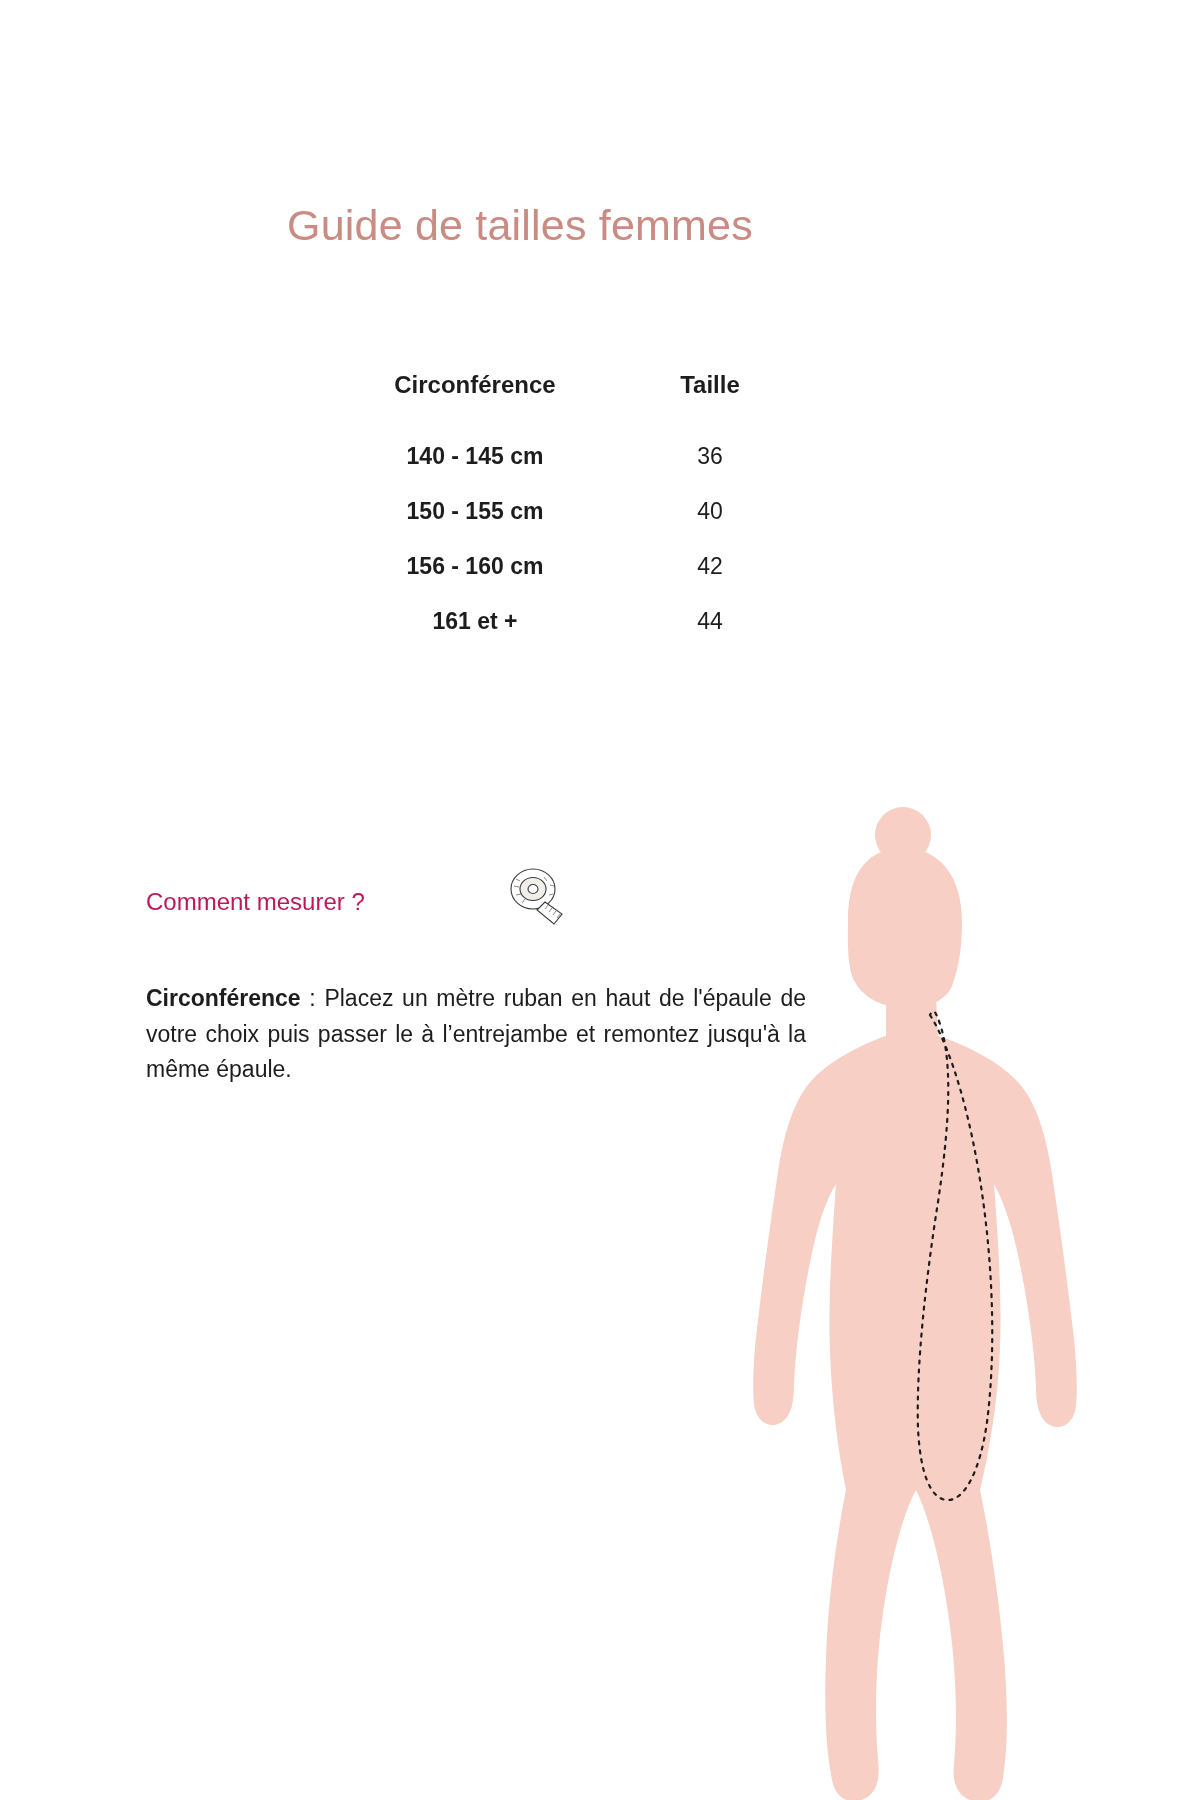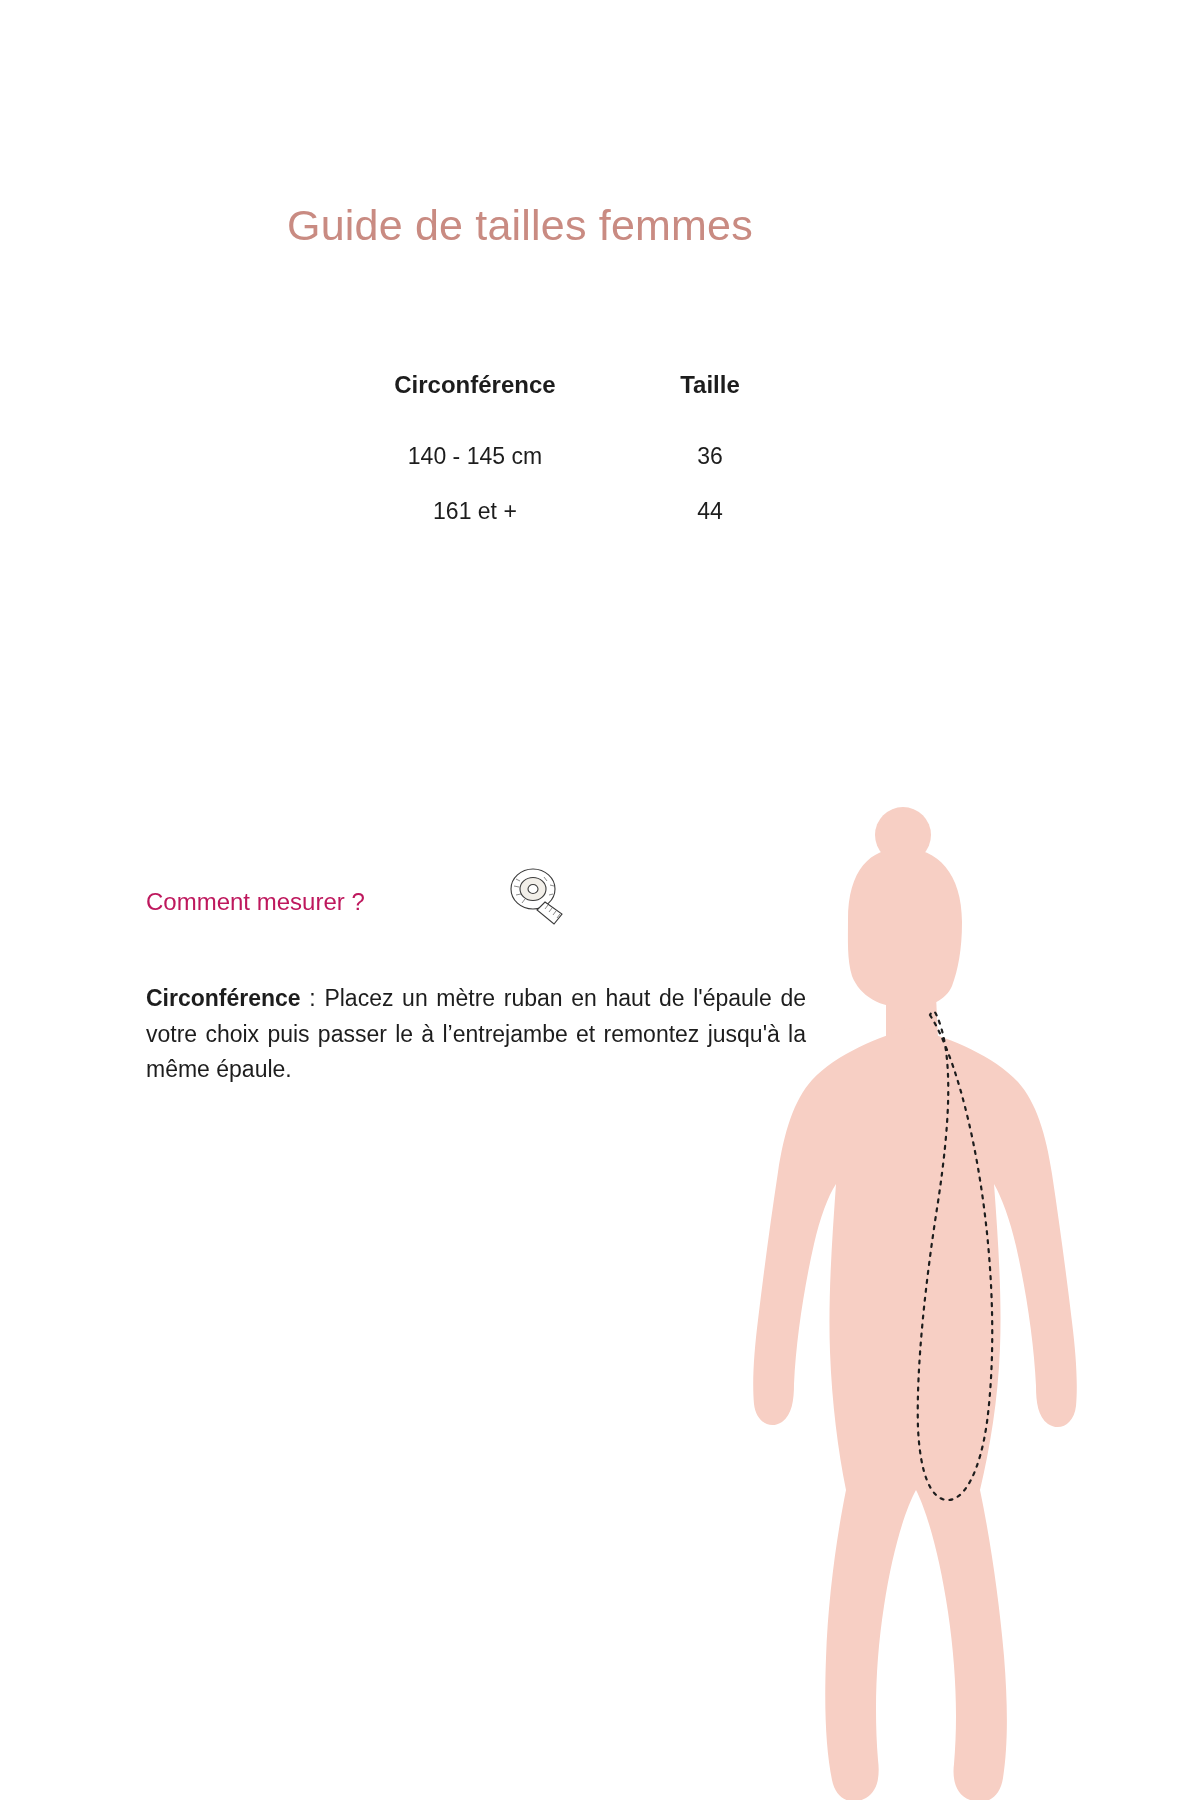--- a/index.html
+++ b/index.html
@@ -51,21 +51,21 @@
   }
   .size-table th.col-circ { width: 290px; }
   .size-table th.col-size { width: 180px; }
   .size-table td {
     font-size: 23px;
     padding: 14px 0;
     text-align: center;
     color: #1d1d1d;
   }
   .size-table td.circ {
-    font-weight: 400;
+    font-weight: 700;
     text-align: center;
   }
   .size-table td.size {
     font-weight: 400;
   }
 
   
   .howto-heading {
     position: absolute;
     top: 888px;
@@ -117,20 +117,28 @@
     <thead>
       <tr>
         <th class="col-circ">Circonférence</th>
         <th class="col-size">Taille</th>
       </tr>
     </thead>
     <tbody>
       <tr>
         <td class="circ">140 - 145 cm</td>
         <td class="size">36</td>
+      </tr>
+      <tr>
+        <td class="circ">150 - 155 cm</td>
+        <td class="size">40</td>
+      </tr>
+      <tr>
+        <td class="circ">156 - 160 cm</td>
+        <td class="size">42</td>
       </tr>
       <tr>
         <td class="circ">161 et +</td>
         <td class="size">44</td>
       </tr>
     </tbody>
   </table>
 
   <div class="howto-heading">Comment mesurer ?</div>
 

